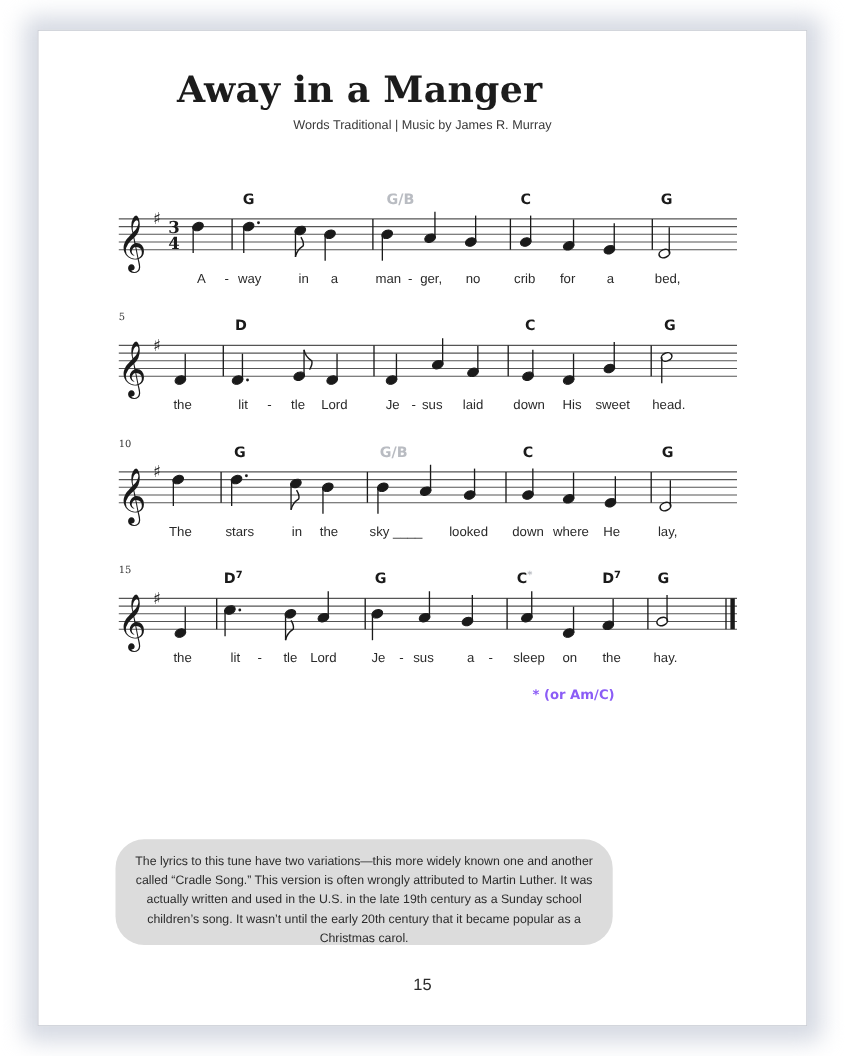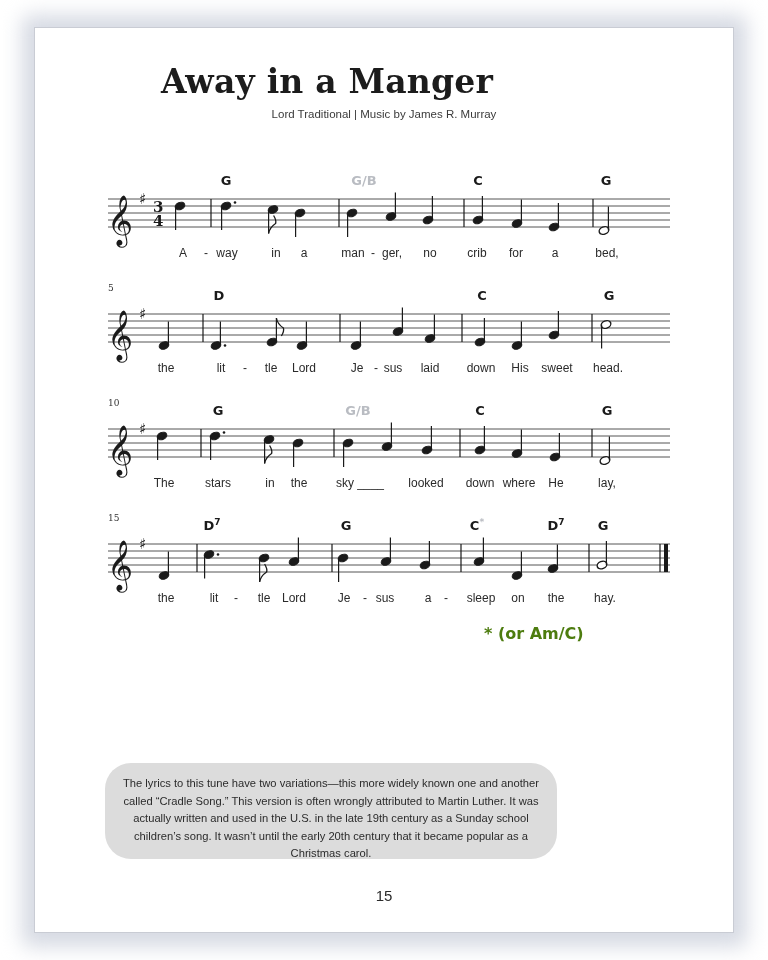--- a/index.html
+++ b/index.html
@@ -24,41 +24,41 @@
     position: absolute; left: 0; width: 768px; top: 108px; text-align: center;
     font-family: "Liberation Sans", sans-serif; font-size: 11.5px; color: #3a3a3a;
   }
   svg.score { position: absolute; left: 0; top: 0; }
   .chord { font-family: "DejaVu Sans", sans-serif; font-weight: bold; font-size: 13px; fill: #1a1a1a; }
   .chord.faded { fill: #b9bcc2; }
   .lyric { font-family: "Liberation Sans", sans-serif; font-size: 12px; fill: #2a2a2a; }
   .measure-num { font-family: "DejaVu Serif", serif; font-size: 9px; fill: #333; }
   .footnote {
     position: absolute; left: 484px; top: 624px; font-family: "DejaVu Sans", sans-serif;
-    font-weight: bold; font-size: 16px; color: #4d7c0f;
+    font-weight: bold; font-size: 12px; color: #8b5cf6;
   }
   .note-box {
     position: absolute; left: 105px; top: 763px; width: 452px; height: 96px;
     background: #dcdcdc; border-radius: 26px; box-sizing: border-box;
     padding: 12px 14px 0 14px; text-align: center;
     font-family: "Liberation Sans", sans-serif; font-size: 11.2px; line-height: 17.5px; color: #2b2b2b;
   }
   .page-number {
     position: absolute; left: 0; width: 768px; top: 887px; text-align: center;
     font-family: "Liberation Sans", sans-serif; font-size: 15px; color: #2b2b2b;
   }
 </style>
 </head>
 <body>
 
 <div class="page-shadow"></div>
 <div class="page"></div>
 
 <div class="title">Away in a Manger</div>
-<div class="subtitle">Lord Traditional  |  Music by James R. Murray</div>
+<div class="subtitle">Words Traditional  |  Music by James R. Murray</div>
 
 <svg class="score" id="score" width="768" height="960">
     <g>
       <line x1="108" x2="670" y1="199" y2="199" stroke="#555" stroke-width="1"></line>
       <line x1="108" x2="670" y1="206" y2="206" stroke="#555" stroke-width="1"></line>
       <line x1="108" x2="670" y1="213" y2="213" stroke="#555" stroke-width="1"></line>
       <line x1="108" x2="670" y1="220" y2="220" stroke="#555" stroke-width="1"></line>
       <line x1="108" x2="670" y1="227" y2="227" stroke="#555" stroke-width="1"></line>
       <text x="107" y="235" font-size="44" font-family="DejaVu Sans, sans-serif" fill="#1a1a1a">𝄞</text>
       <text x="139" y="204" font-size="15" font-family="DejaVu Sans, sans-serif" fill="#1a1a1a">♯</text>

